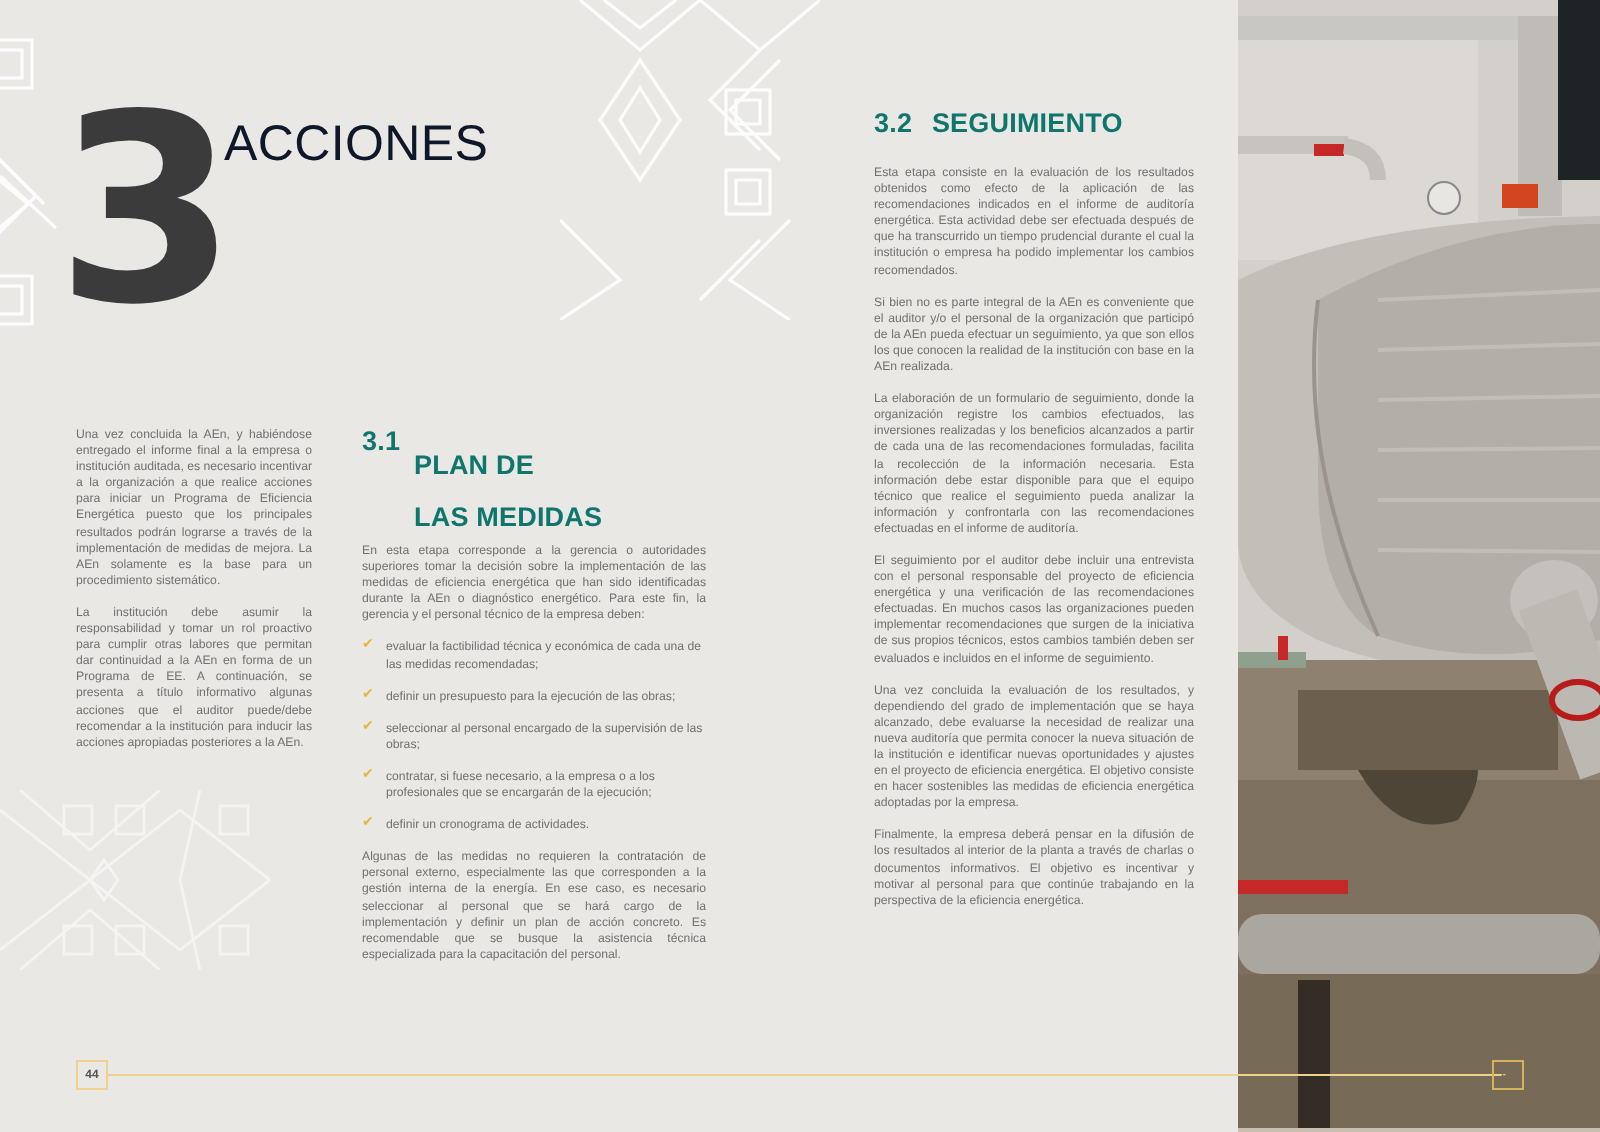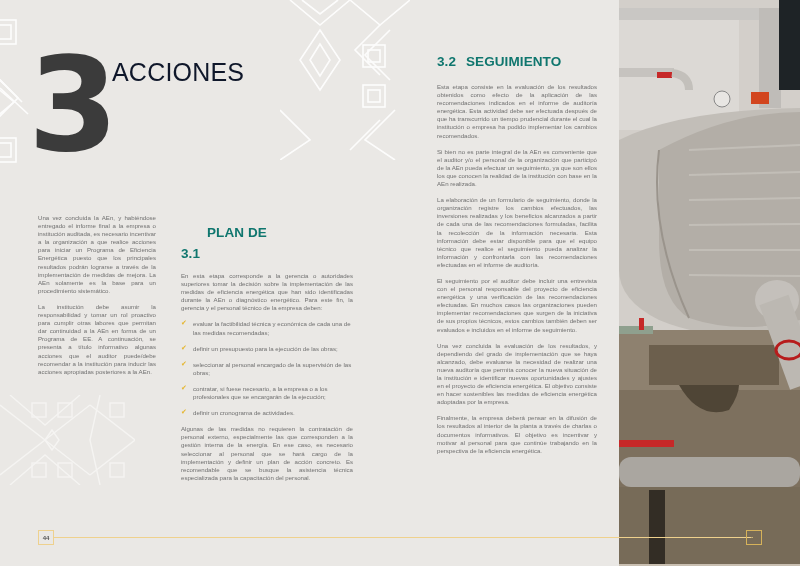--- a/index.html
+++ b/index.html
@@ -41,21 +41,21 @@
     .col-mid { position: absolute; left: 181px; top: 272px; width: 172px; }
     .col-right { position: absolute; left: 437px; top: 83px; width: 160px; }
 
     .section-heading {
       position: absolute;
       font-family: "Liberation Sans", sans-serif;
       font-weight: bold; color: #0f766e;
       font-size: 13.5px; line-height: 14px; letter-spacing: 0.1px;
     }
     .h31 { left: 181px; top: 214px; }
-    .h31 .num { position: absolute; left: 0; top: 0; margin-top: 33px; }
+    .h31 .num { position: absolute; left: 0; top: 0; }
     .h31 .txt { position: absolute; left: 26px; top: 0; width: 160px; }
     .h31 .txt span { display: block; margin-top: 12px; }
     .h32 { left: 437px; top: 55px; white-space: nowrap; }
     .h32 .num { margin-right: 6px; }
 
     .checklist { list-style: none; margin: 2px 0 8px 0; }
     .checklist li {
       position: relative; padding-left: 12px; margin-bottom: 8px;
       text-align: left;
     }
@@ -150,20 +150,21 @@
 
   <div class="col-left body-text">
     <p>Una vez concluida la AEn, y habiéndose entregado el informe final a la empresa o institución auditada, es necesario incentivar a la organización a que realice acciones para iniciar un Programa de Eficiencia Energética puesto que los principales resultados podrán lograrse a través de la implementación de medidas de mejora. La AEn solamente es la base para un procedimiento sistemático.</p>
     <p>La institución debe asumir la responsabilidad y tomar un rol proactivo para cumplir otras labores que permitan dar continuidad a la AEn en forma de un Programa de EE. A continuación, se presenta a título informativo algunas acciones que el auditor puede/debe recomendar a la institución para inducir las acciones apropiadas posteriores a la AEn.</p>
   </div>
 
   <h2 class="section-heading h31">
     <span class="num">3.1</span>
     <span class="txt">
       <span>PLAN DE</span>
+      <span>LAS MEDIDAS</span>
     </span>
   </h2>
   <div class="col-mid body-text">
     <p>En esta etapa corresponde a la gerencia o autoridades superiores tomar la decisión sobre la implementación de las medidas de eficiencia energética que han sido identificadas durante la AEn o diagnóstico energético. Para este fin, la gerencia y el personal técnico de la empresa deben:</p>
     <ul class="checklist">
       <li><span class="check">✔</span><span>evaluar la factibilidad técnica y económica de cada una de las medidas recomendadas;</span></li>
       <li><span class="check">✔</span><span>definir un presupuesto para la ejecución de las obras;</span></li>
       <li><span class="check">✔</span><span>seleccionar al personal encargado de la supervisión de las obras;</span></li>
       <li><span class="check">✔</span><span>contratar, si fuese necesario, a la empresa o a los profesionales que se encargarán de la ejecución;</span></li>
       <li><span class="check">✔</span><span>definir un cronograma de actividades.</span></li>

